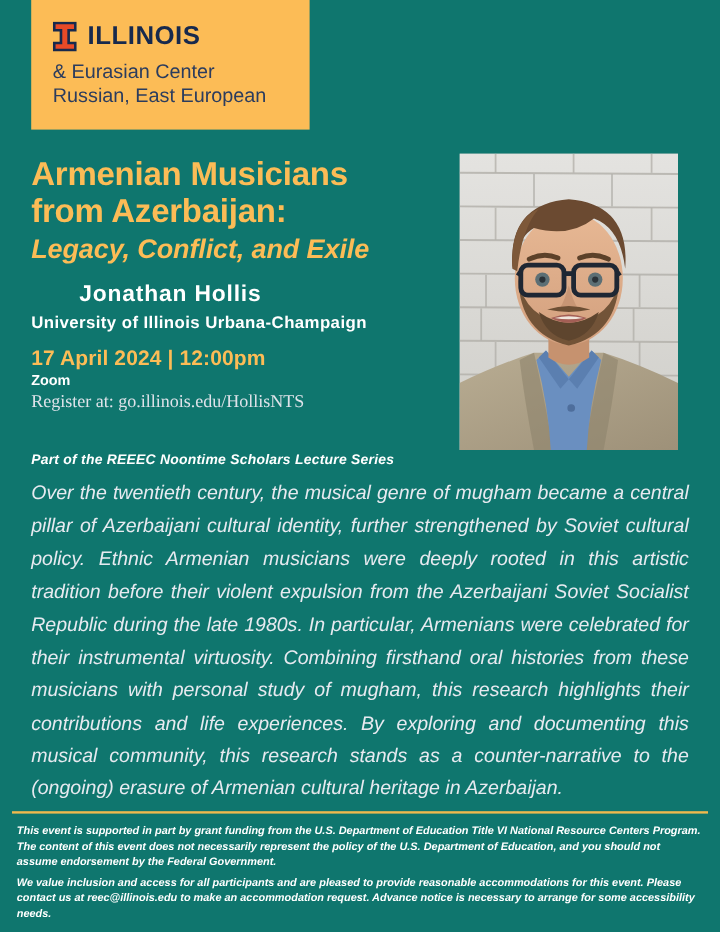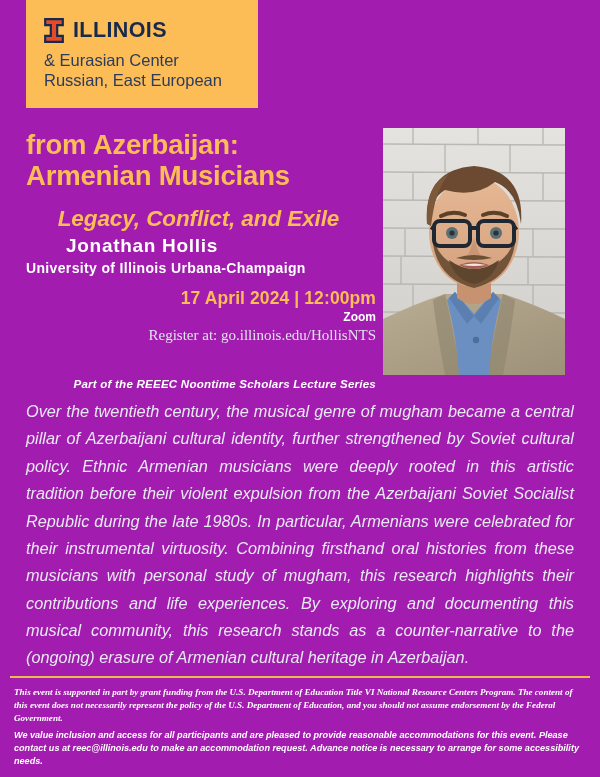--- a/index.html
+++ b/index.html
@@ -9,21 +9,21 @@
     height: 777px;
     background: #16294d;
     font-family: "Liberation Sans", sans-serif;
     overflow: hidden;
   }
 
   .poster {
     position: relative;
     width: 600px;
     height: 777px;
-    background: #a21caf;
+    background: #0f766e;
   }
 
   
   .header-block {
     position: absolute;
     left: 26px;
     top: 0;
     width: 232px;
     height: 108px;
     background: #fcbc56;
@@ -79,23 +79,22 @@
     letter-spacing: -0.2px;
   }
 
   .talk-subtitle {
     font-family: "Liberation Sans", sans-serif;
     font-weight: bold;
     font-style: italic;
     font-size: 22.5px;
     line-height: 1.18;
     color: #fcbc56;
-    margin-top: 15px;
+    margin-top: 4px;
     letter-spacing: -0.1px;
-    text-align: center;
   }
 
   
   .speaker-wrap {
     position: absolute;
     left: 26px;
     top: 234px;
     width: 350px;
   }
   .speaker-name {
@@ -116,21 +115,20 @@
     margin-top: 2px;
     line-height: 1.2;
   }
 
   
   .details-wrap {
     position: absolute;
     left: 26px;
     top: 288px;
     width: 350px;
-    text-align: right;
   }
   .event-datetime {
     font-family: "Liberation Sans", sans-serif;
     font-weight: bold;
     font-size: 17.5px;
     color: #fcbc56;
     letter-spacing: 0.1px;
     line-height: 1.2;
   }
   .event-location {
@@ -199,21 +197,21 @@
     position: absolute;
     left: 14px;
     width: 572px;
     font-family: "Liberation Sans", sans-serif;
     font-weight: bold;
     font-style: italic;
     font-size: 9.1px;
     line-height: 1.42;
     color: #ffffff;
   }
-  .footer-grant { top: 686px; font-family: Liberation Serif, serif; }
+  .footer-grant { top: 686px; }
   .footer-access { top: 729px; }
 </style>
 </head>
 <body>
 
 <div class="poster">
 
   <div class="header-block">
     <div class="brand-row">
       <span class="block-i">
@@ -224,22 +222,22 @@
       <span class="illinois-word">ILLINOIS</span>
     </div>
     <div class="center-name">
       <div>&amp; Eurasian Center</div>
       <div>Russian, East European</div>
     </div>
   </div>
 
   <div class="title-wrap">
     <div class="talk-title">
+      <div>Armenian Musicians</div>
       <div>from Azerbaijan:</div>
-      <div>Armenian Musicians</div>
     </div>
     <div class="talk-subtitle">Legacy, Conflict, and Exile</div>
   </div>
 
   <div class="speaker-wrap">
     <div class="speaker-name">Jonathan Hollis</div>
     <div class="speaker-affil">University of Illinois Urbana-Champaign</div>
   </div>
 
   <div class="details-wrap">

